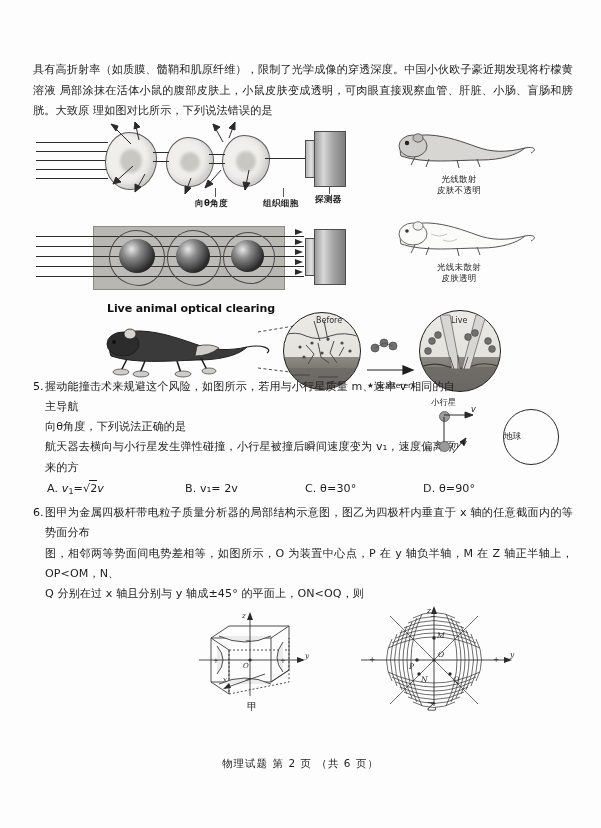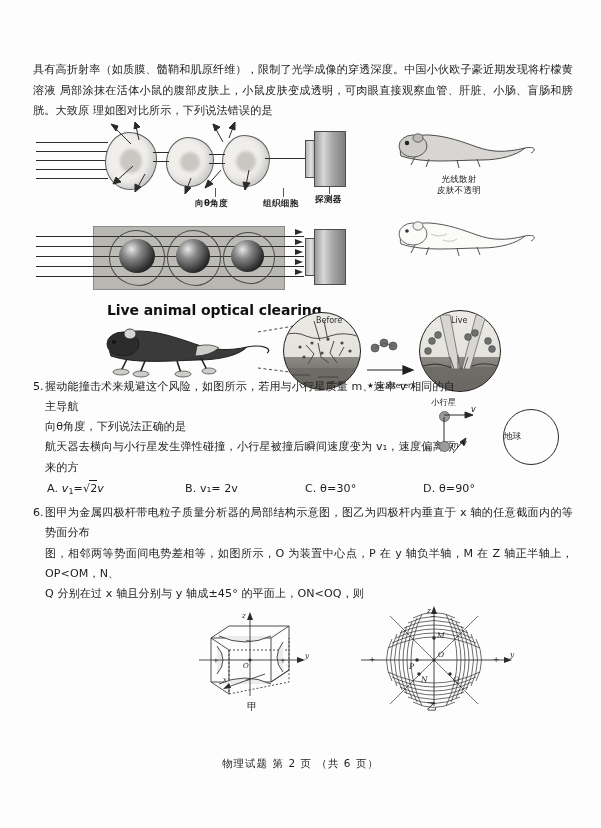--- a/index.html
+++ b/index.html
@@ -68,21 +68,21 @@
   }
   .fig1 .inner-label {
     position: absolute;
     font-size: 8.6px;
     color: #1d1d1d;
     letter-spacing: 0.3px;
     font-weight: bold;
   }
   .lac-title {
     position: absolute;
-    font-size: 14px;
+    font-size: 11px;
     font-weight: bold;
     color: #111;
     letter-spacing: -0.1px;
     text-align: right;
   }
   .ba-label {
     position: absolute;
     font-size: 8px;
     color: #2a2a2a;
   }
@@ -325,20 +325,24 @@
       <svg class="mouse-svg" style="left:352px; top:88px;" width="150" height="48" viewBox="0 0 150 48">
         <path d="M16 30 C12 18, 26 8, 44 9 C62 10, 78 16, 92 21 C106 26, 120 27, 140 22
                  C132 29, 116 34, 96 34 C70 34, 40 38, 16 30 Z" fill="#fbfbfa" stroke="#555" stroke-width="1"></path>
         <ellipse cx="28" cy="20" rx="14" ry="11" fill="#fbfbfa" stroke="#555" stroke-width="0.9"></ellipse>
         <circle cx="22" cy="17" r="1.8" fill="#333"></circle>
         <ellipse cx="33" cy="12" rx="5" ry="4.2" fill="#f2f1ef" stroke="#555" stroke-width="0.8"></ellipse>
         <path d="M140 22 C150 20, 152 24, 146 27" stroke="#555" fill="none" stroke-width="1"></path>
         <path d="M30 31 l-4 8 M44 33 l-3 8 M72 34 l2 8 M92 33 l3 8" stroke="#555" stroke-width="1" fill="none"></path>
         <path d="M46 20 q8 4 16 0 M58 26 q8 3 14 -1" stroke="#b9b7b3" stroke-width="0.8" fill="none"></path>
       </svg>
+      <div class="mouse-label" style="left:372px; top:136px; width:108px;">
+        <span>光线未散射</span><br>
+        <span>皮肤透明</span>
+      </div>
 
       <div class="lac-title" style="left:74px; top:176px;">Live animal optical clearing</div>
 
       <svg style="position:absolute;left:64px;top:194px;" width="190" height="58" viewBox="0 0 190 58">
         <path d="M14 36 C8 22, 24 10, 44 11 C66 12, 86 20, 104 26 C118 30, 132 31, 150 27
                  C142 35, 124 40, 100 40 C70 41, 38 44, 14 36 Z" fill="#3a3a3a" stroke="#1f1f1f" stroke-width="1"></path>
         <ellipse cx="26" cy="24" rx="16" ry="12" fill="#2c2c2c" stroke="#1f1f1f"></ellipse>
         <ellipse cx="33" cy="14" rx="6" ry="5" fill="#d6d4d0" stroke="#1f1f1f" stroke-width="0.8"></ellipse>
         <circle cx="17" cy="22" r="2" fill="#111"></circle>
         <path d="M100 26 q14 -3 22 2 q-10 8 -24 8 Z" fill="#cfcdc9" stroke="#1f1f1f" stroke-width="0.7"></path>

